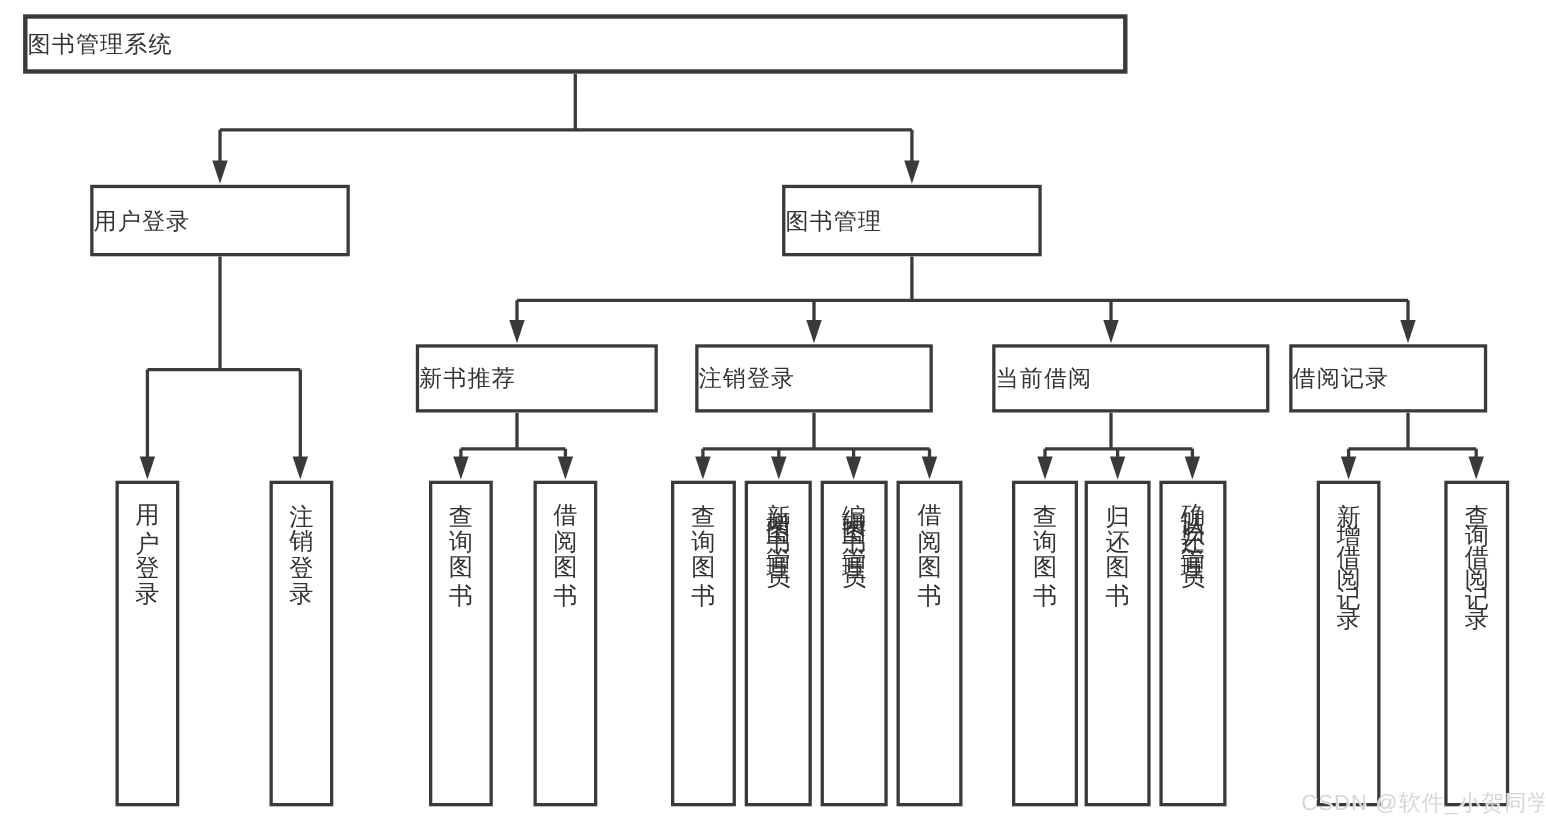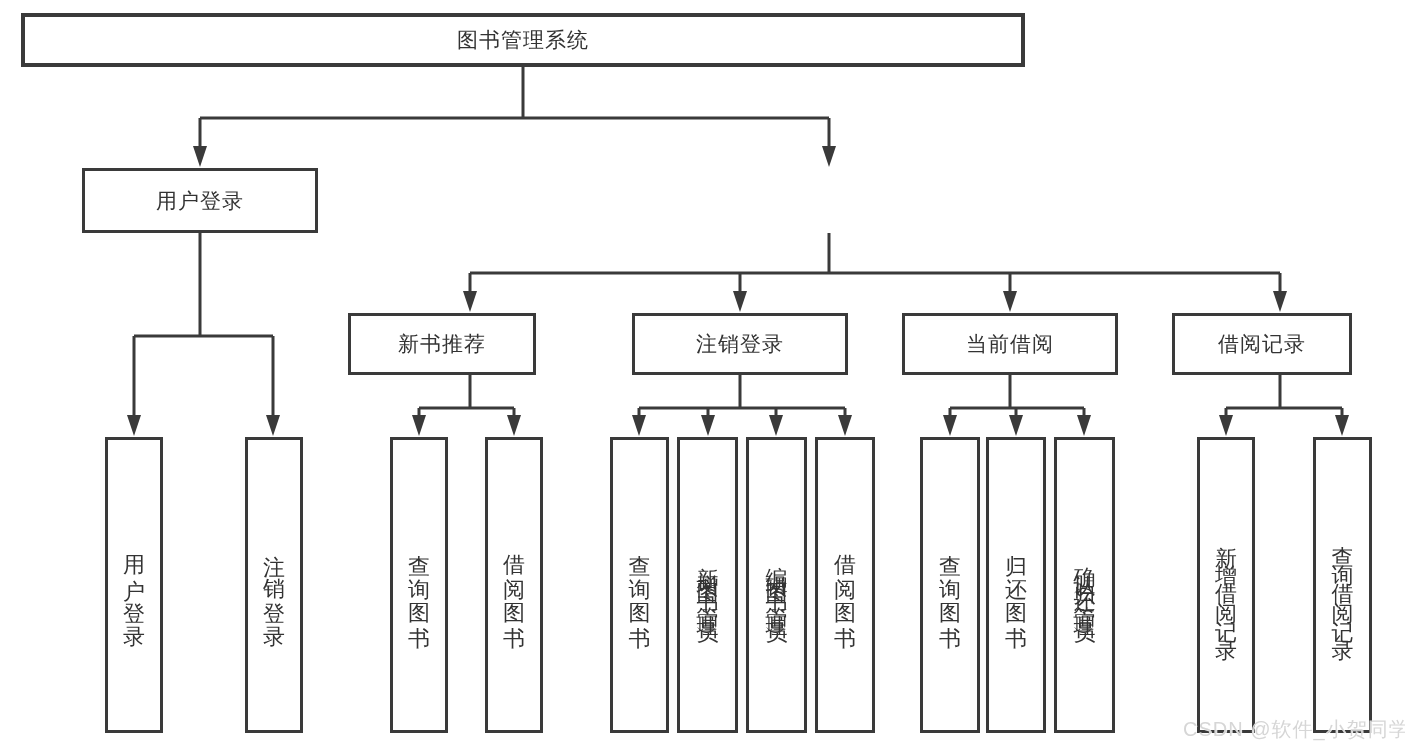--- a/index.html
+++ b/index.html
@@ -11,21 +11,21 @@
   }
   html,body{margin:0;padding:0;background:var(--background);}
   body{font-family:"Liberation Sans","DejaVu Sans",sans-serif;}
   .stage{position:relative;width:1405px;height:747px;background:var(--background);overflow:hidden;}
   .wires{position:absolute;left:0;top:0;width:1405px;height:747px;}
   .wires path{stroke:var(--line);stroke-width:3;fill:none;}
   .wires polygon{fill:var(--line);stroke:none;}
   .node{
     position:absolute;box-sizing:border-box;background:var(--box_fill);
     border:3px solid var(--line);color:var(--text);
-    display:flex;align-items:center;justify-content:center;
+    display:flex;align-items:center;
   }
   .node.root{border-width:4px;}
   .node.h span{font-size:21px;letter-spacing:1px;white-space:nowrap;}
   .node.v{
     writing-mode:vertical-rl;text-orientation:mixed;
   }
   .node.v span{font-size:22px;line-height:1;}
   .node.v.v4 span{letter-spacing:24px;}
   .node.v.v6 span{letter-spacing:19px;}
   .node.v.v9 span{letter-spacing:8px;}
@@ -83,28 +83,31 @@
     </g>
   </svg>
 
   <div class="node h root" style="left:21px;top:13px;width:1004px;height:54px">
     <span>图书管理系统</span>
   </div>
 
   <div class="node h" style="left:82px;top:168px;width:236px;height:65px">
     <span>用户登录</span>
   </div>
+  <div class="node h" style="left:711px;top:168px;width:236px;height:65px">
+    <span>图书管理</span>
+  </div>
 
-  <div class="node h" style="left:348px;top:313px;width:188px;height:62px">
+  <div class="node h" style="left:378px;top:313px;width:220px;height:62px">
     <span>新书推荐</span>
   </div>
   <div class="node h" style="left:632px;top:313px;width:216px;height:62px">
     <span>注销登录</span>
   </div>
-  <div class="node h" style="left:902px;top:313px;width:216px;height:62px">
+  <div class="node h" style="left:902px;top:313px;width:252px;height:62px">
     <span>当前借阅</span>
   </div>
   <div class="node h" style="left:1172px;top:313px;width:180px;height:62px">
     <span>借阅记录</span>
   </div>
 
   <div class="node v v4" style="left:105px;top:437px;width:58px;height:296px">
     <span>用户登录</span>
   </div>
   <div class="node v v4" style="left:245px;top:437px;width:58px;height:296px">

